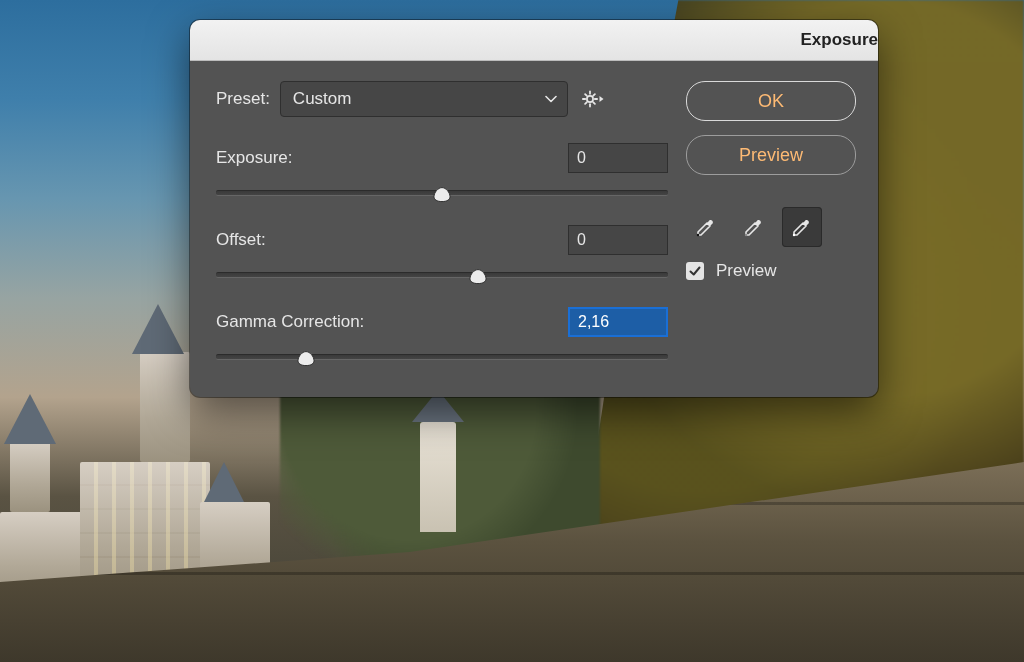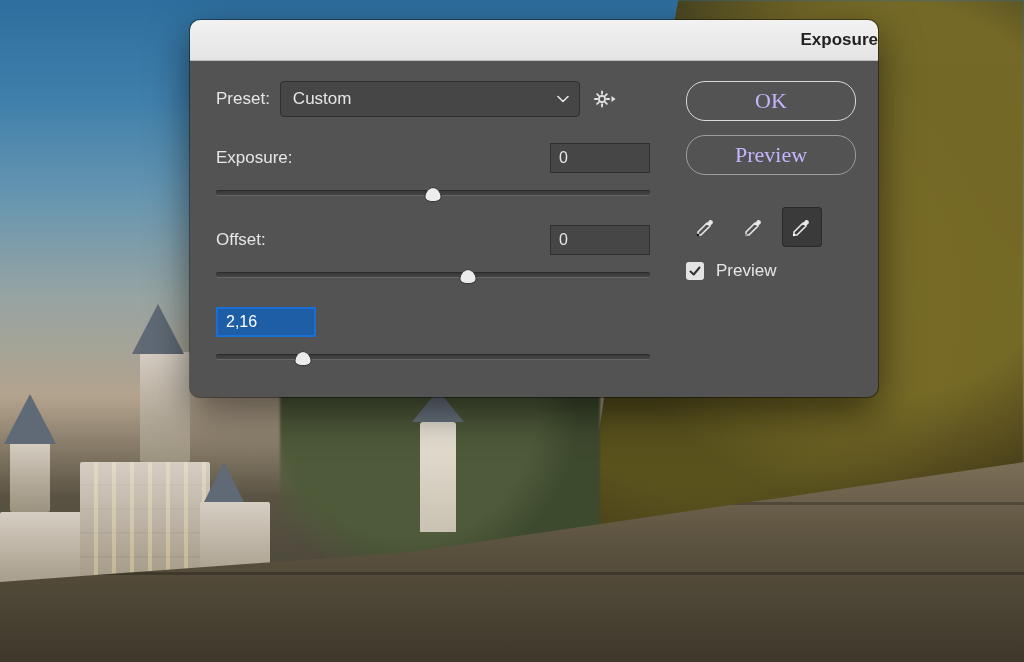--- a/index.html
+++ b/index.html
@@ -132,21 +132,21 @@
     display: flex;
     align-items: center;
     justify-content: flex-end;
     font-weight: 600;
     color: #222;
     border-bottom: 1px solid #bcbcbc;
   }
   .body {
     display: flex;
     padding: 20px 22px 26px 26px;
-    gap: 36px;
+    gap: 18px;
   }
   .left {
     flex: 1;
   }
   .right {
     width: 170px;
     display: flex;
     flex-direction: column;
     align-items: stretch;
     gap: 14px;
@@ -162,21 +162,21 @@
   .preset-row .label { width: auto; }
   .select {
     position: relative;
     flex: 1;
     height: 34px;
     background: #464646;
     border: 1px solid #2f2f2f;
     border-radius: 4px;
     display: flex;
     align-items: center;
-    padding: 0 30px 0 12px;
+    padding: 0 18px 0 12px;
     color: #e6e6e6;
     cursor: default;
     max-width: 256px;
   }
   .select .chev {
     position: absolute;
     right: 10px;
     top: 50%;
     transform: translateY(-50%);
     pointer-events: none;
@@ -236,27 +236,26 @@
     transform: translate(-50%, -40%);
   }
   .thumb svg { display:block; }
 
   
   .btn {
     height: 38px;
     border-radius: 19px;
     border: 1.5px solid #9d9d9d;
     background: transparent;
-    color: #c4b5fd;
-    font-size: 22px;
+    color: #fdba74;
+    font-size: 18px;
     display: flex;
     align-items: center;
     justify-content: center;
     cursor: default;
-    font-family: Liberation Serif, serif;
   }
   .btn.primary {
     border-color: #d9d9d9;
   }
   .eyedroppers {
     display: flex;
     gap: 8px;
     margin-top: 18px;
     justify-content: flex-start;
   }
@@ -383,20 +382,21 @@
           <div class="thumb" style="left:58%">
             <svg width="20" height="16" viewBox="0 0 20 16">
                 <path d="M10 1 C14 1 18 6 18 10 C18 13 15 15 10 15 C5 15 2 13 2 10 C2 6 6 1 10 1 Z" fill="#ececec" stroke="#2f2f2f" stroke-width="1"></path>
               </svg>
           </div>
         </div>
       </div>
 
       <div class="param" style="margin-bottom:4px">
         <div class="param-head">
+          <span class="name">Gamma Correction:</span>
           <input class="valbox selected" value="2,16" style="">
         </div>
         <div class="slider">
           <div class="track"></div>
           <div class="thumb" style="left:20%">
             <svg width="20" height="16" viewBox="0 0 20 16">
                 <path d="M10 1 C14 1 18 6 18 10 C18 13 15 15 10 15 C5 15 2 13 2 10 C2 6 6 1 10 1 Z" fill="#ececec" stroke="#2f2f2f" stroke-width="1"></path>
               </svg>
           </div>
         </div>

